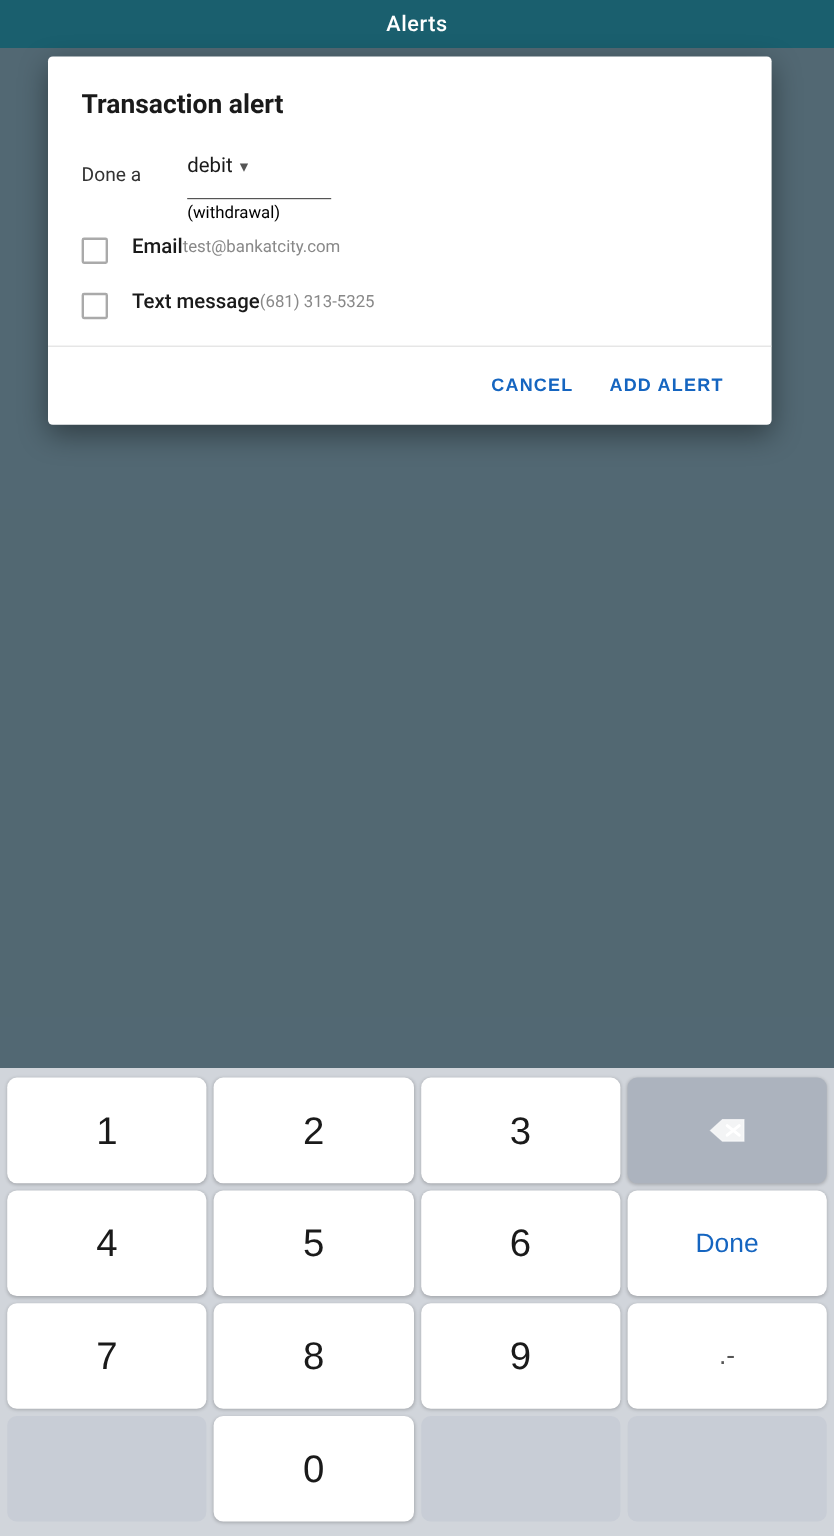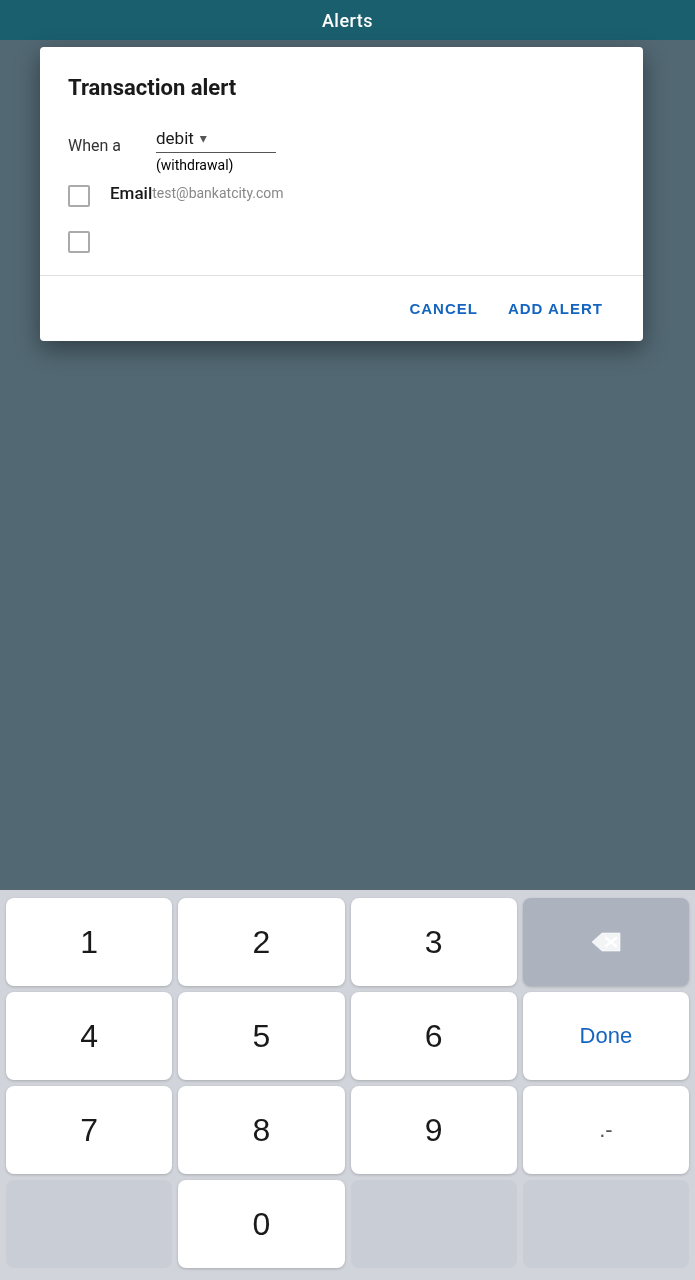--- a/index.html
+++ b/index.html
@@ -75,21 +75,21 @@
       flex-direction: column;
       align-items: flex-start;
       margin-left: 8px;
     }
 
     .dropdown-select {
       display: flex;
       align-items: center;
       cursor: pointer;
       border-bottom: 1px solid #555;
-      padding-bottom: 4px;
+      padding-bottom: 17px;
       min-width: 120px;
     }
 
     .dropdown-value {
       font-size: 17px;
       color: #1a1a1a;
       margin-right: 6px;
     }
 
     .dropdown-arrow {
@@ -286,21 +286,21 @@
 <div class="background-overlay"></div>
 
 <div class="top-bar">
   <span class="top-bar-text">Alerts</span>
 </div>
 
 <div class="dialog">
   <div class="dialog-title">Transaction alert</div>
 
   <div class="form-row">
-    <span class="form-label">When a</span>
+    <span class="form-label">Done a</span>
     <div class="dropdown-wrapper">
       <div class="dropdown-select">
         <span class="dropdown-value">debit</span>
         <span class="dropdown-arrow">▾</span>
       </div>
       <span class="dropdown-hint">(withdrawal)</span>
     </div>
   </div>
 
 
@@ -309,20 +309,24 @@
     <div class="notify-option">
       <div class="checkbox"></div>
       <div class="notify-info">
         <span class="notify-type">Email</span>
         <span class="notify-value">test@bankatcity.com</span>
       </div>
     </div>
 
     <div class="notify-option">
       <div class="checkbox"></div>
+      <div class="notify-info">
+        <span class="notify-type">Text message</span>
+        <span class="notify-value">(681) 313-5325</span>
+      </div>
     </div>
   </div>
 
   <div class="divider"></div>
 
   <div class="dialog-actions">
     <button class="btn-cancel">CANCEL</button>
     <button class="btn-add-alert">ADD ALERT</button>
   </div>
 </div>

